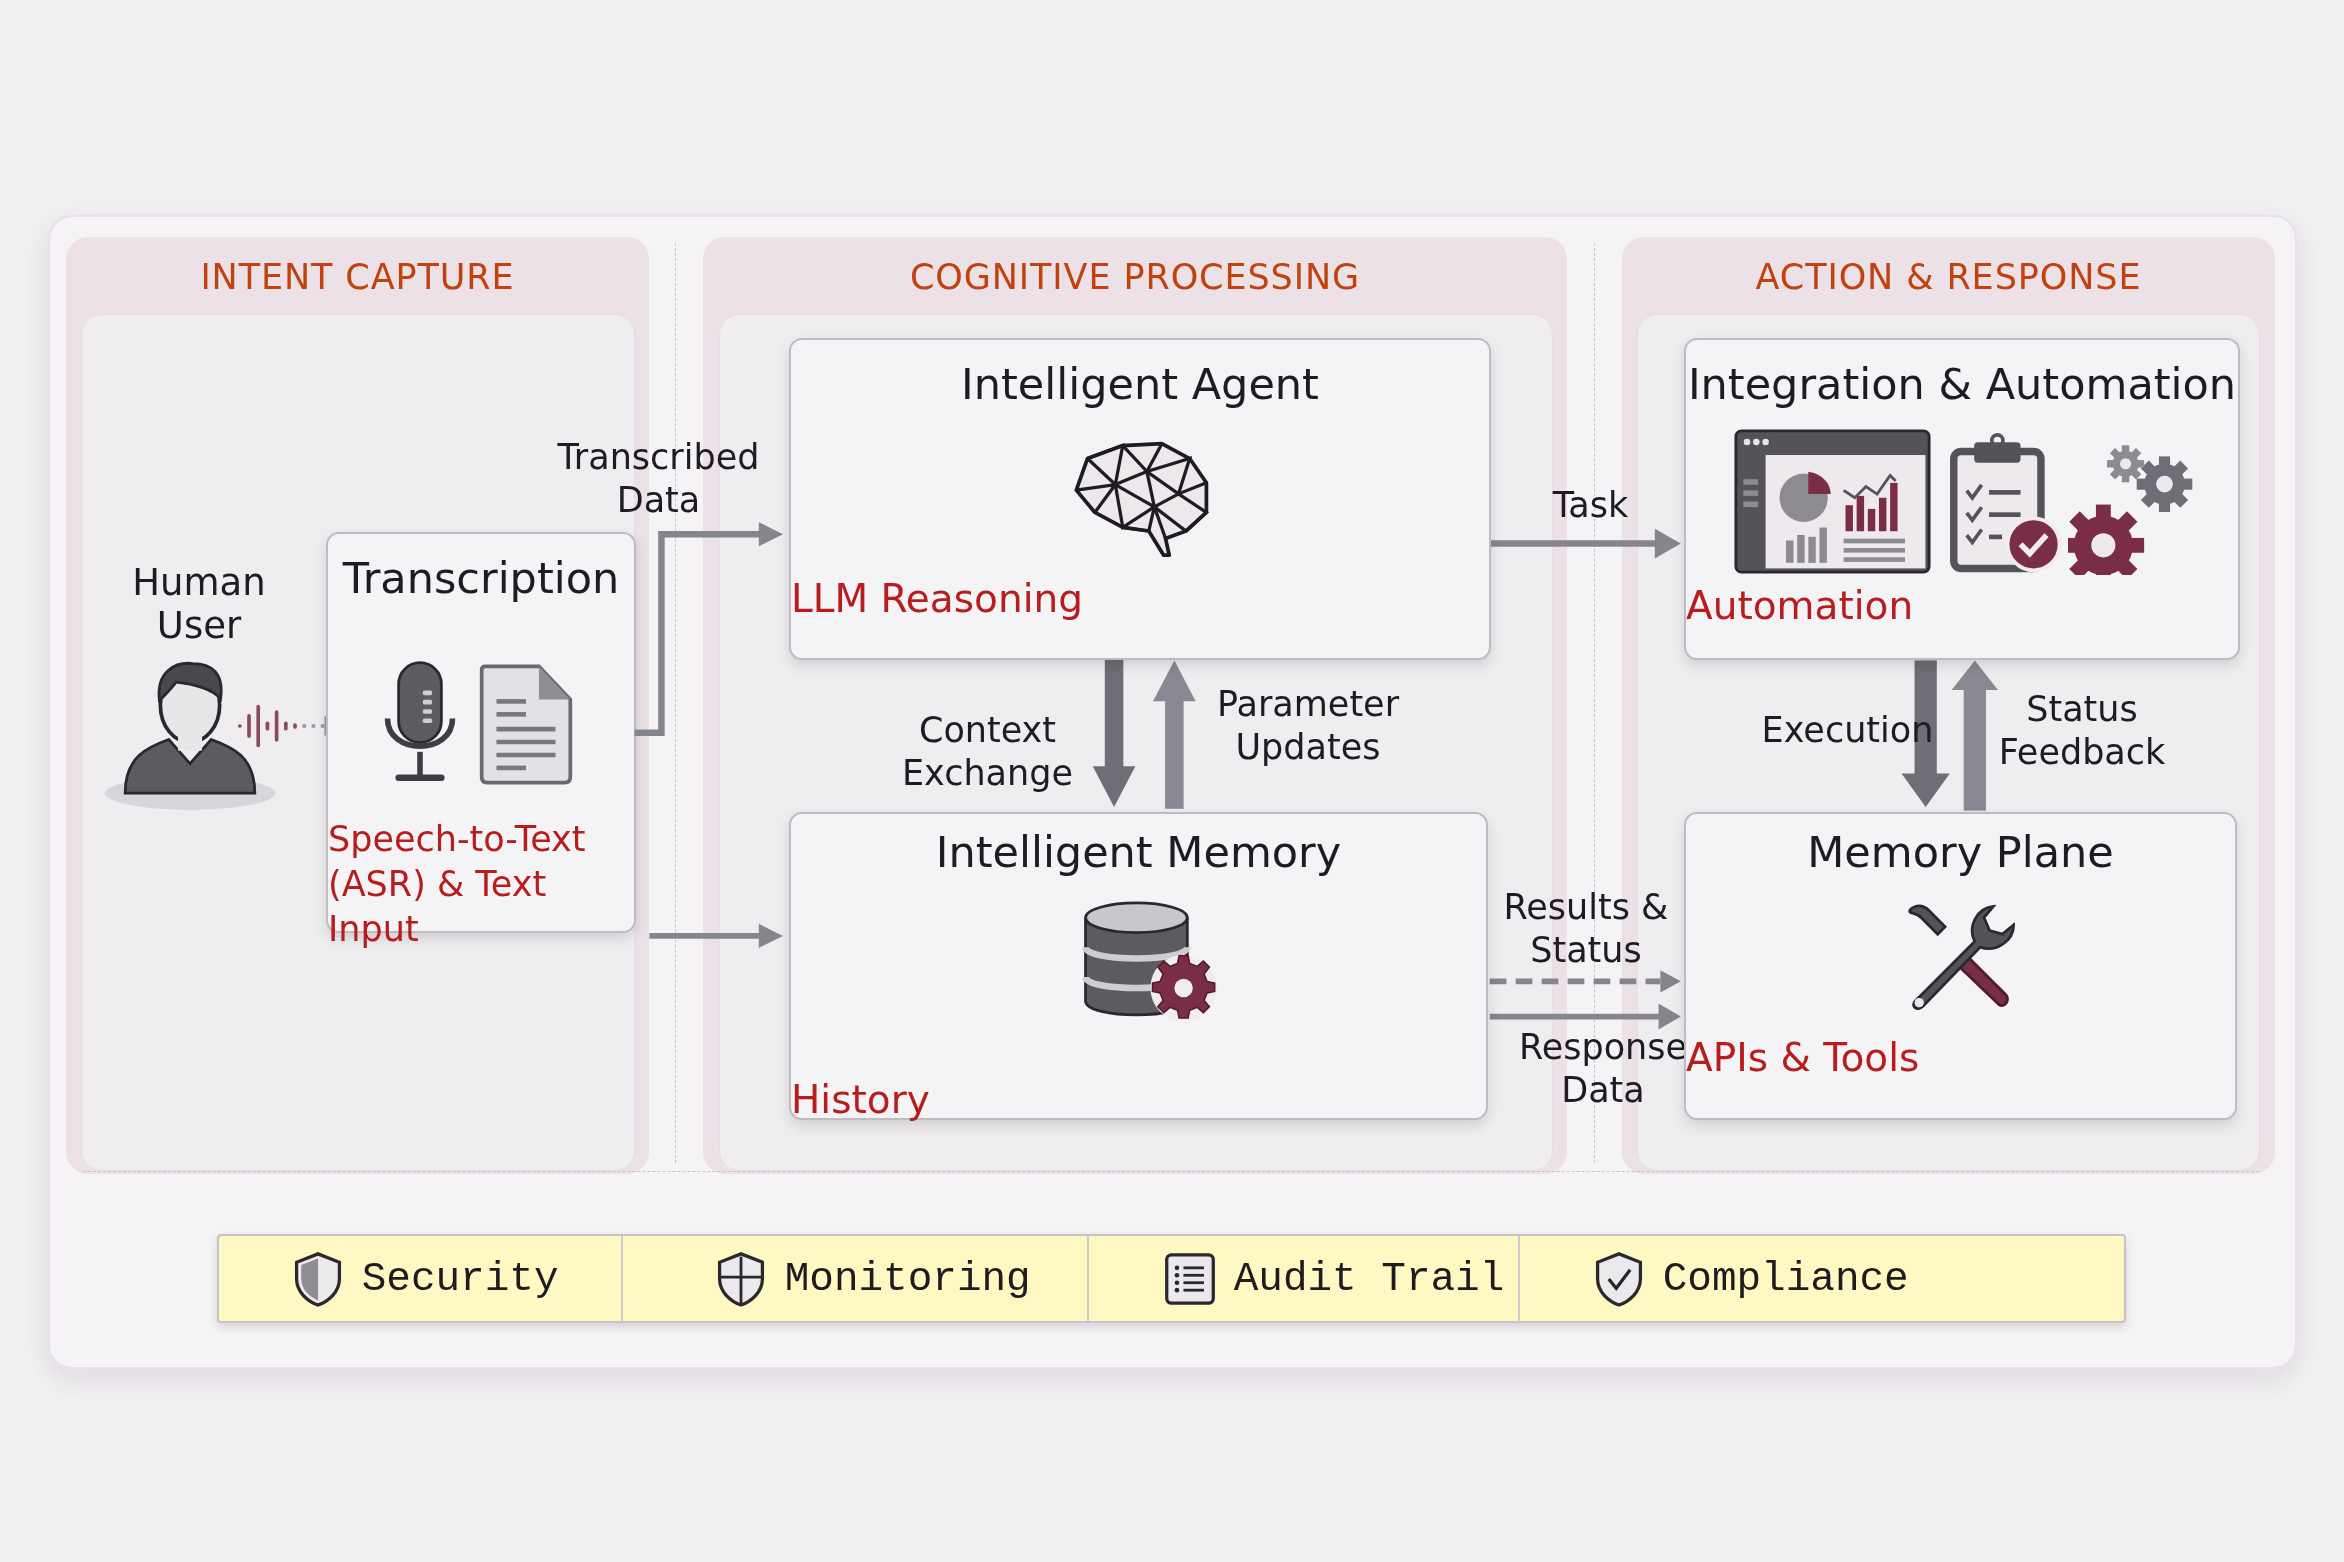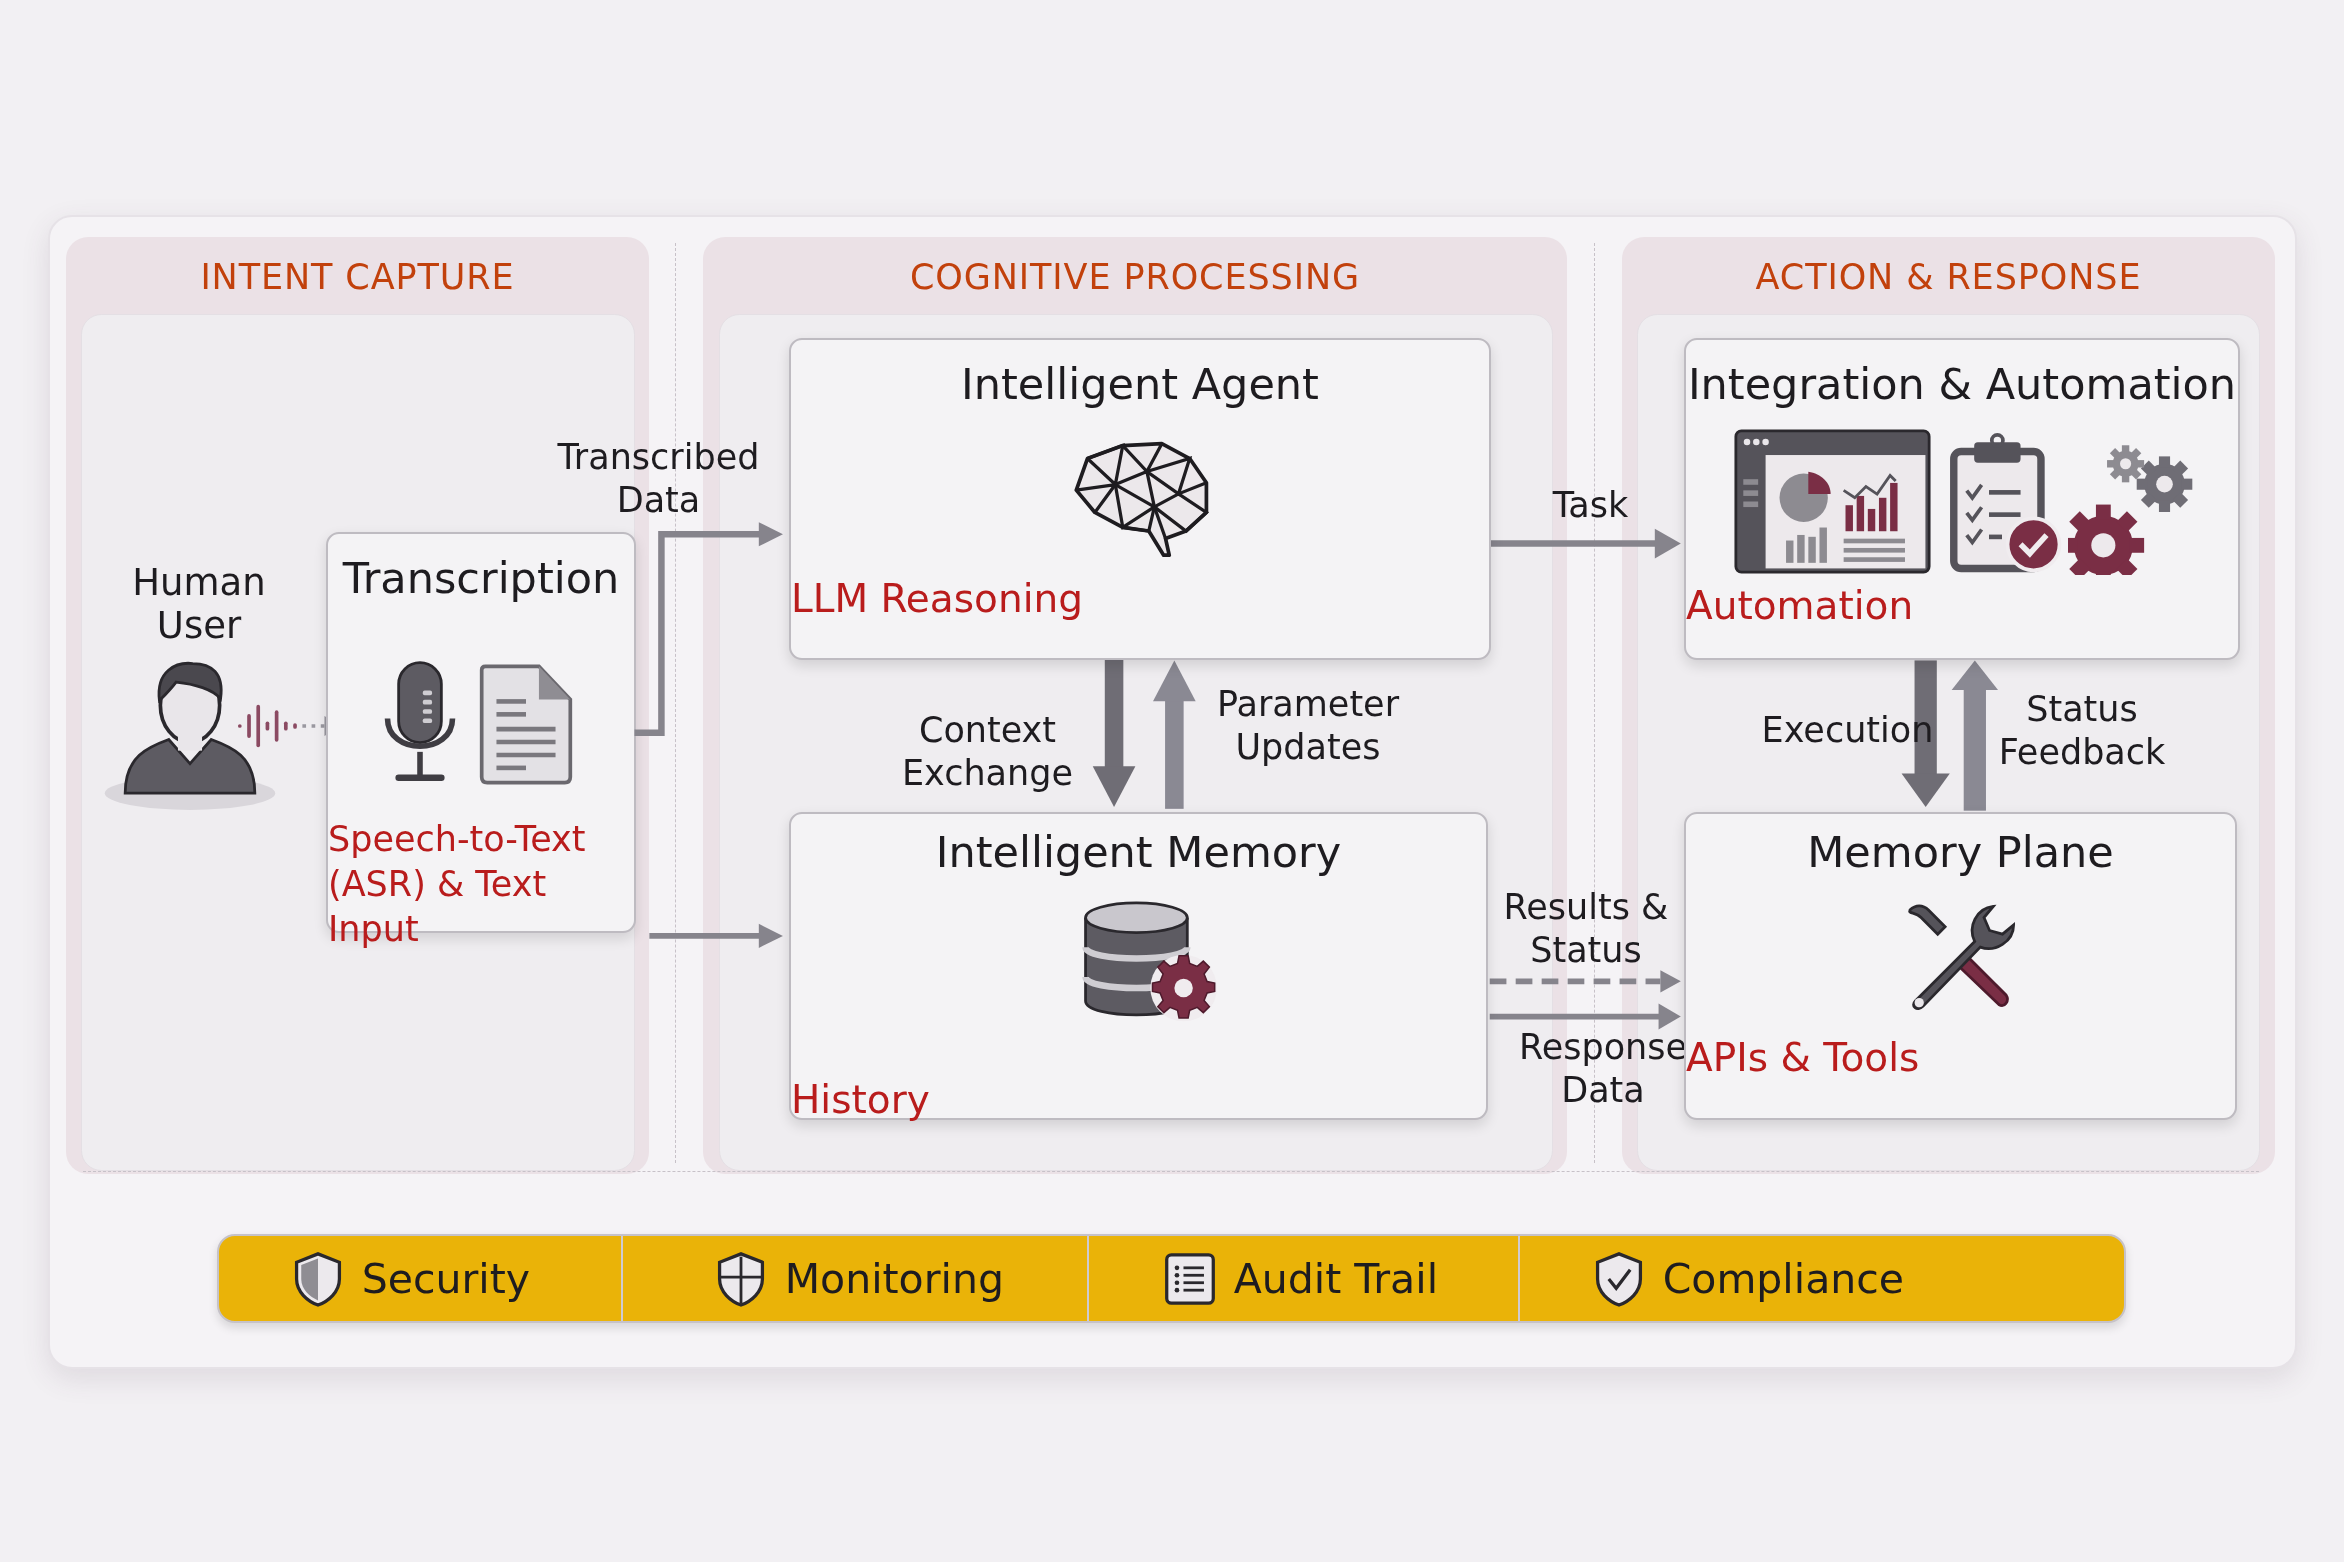--- a/index.html
+++ b/index.html
@@ -8,21 +8,21 @@
   .frame { left:48px; top:215px; width:2245px; height:1150px; background:#f5f3f6; border:2.8px solid #e6e2e7; border-radius:24px; box-shadow:0 9.3px 28px rgba(80,60,80,0.12); }
   .col-panel { background:#ebe1e6; border-radius:22px; }
   .col-inner { background:#efedf0; border-radius:20.4px; border:1.9px solid #e4dfe4; }
   .col-title { width:100%; text-align:center; font-size:35px; color:#c2410c; letter-spacing:0.9px; }
   .vdash { width:0; border-left:1.9px dashed #c7c1c8; }
   .hdash { height:0; border-top:1.9px dashed #c7c1c8; }
   .card { background:#f4f3f5; border:2.8px solid #bebbc1; border-radius:13px; box-shadow:0 5.6px 13px rgba(0,0,0,0.12); }
   .card-title { position:absolute; width:100%; text-align:center; font-size:43px; color:#1e1c20; }
   .card-sub { position:absolute; width:100%; text-align:left; font-size:39px; color:#b91c1c; }
   .label { font-size:35px; text-align:center; line-height:43px; color:#1e1c20; }
-  .footer { left:217px; top:1234px; width:1905px; height:85px; background:#eab308; border:2.8px solid #c6c2c8; border-radius:18px; box-shadow:0 4.6px 9.3px rgba(0,0,0,0.12); }
+  .footer { left:217px; top:1234px; width:1905px; height:85px; background:#fef9c3; border:2.8px solid #c6c2c8; border-radius:4px; box-shadow:0 4.6px 9.3px rgba(0,0,0,0.12);font-family:Liberation Mono, monospace; }
   .footer-item { position:absolute; top:0; height:85px; display:flex; align-items:center; font-size:41px; color:#1e1c20; }
   .footer-item svg { margin-right:16.7px; }
   .fdiv { position:absolute; top:0; width:1.9px; height:85px; background:#cfcbd1; }
 </style>
 </head>
 <body>
 
 <div class="abs frame"></div>
 
 <div class="abs col-panel" style="left:66px;top:237px;width:583px;height:937px;">

